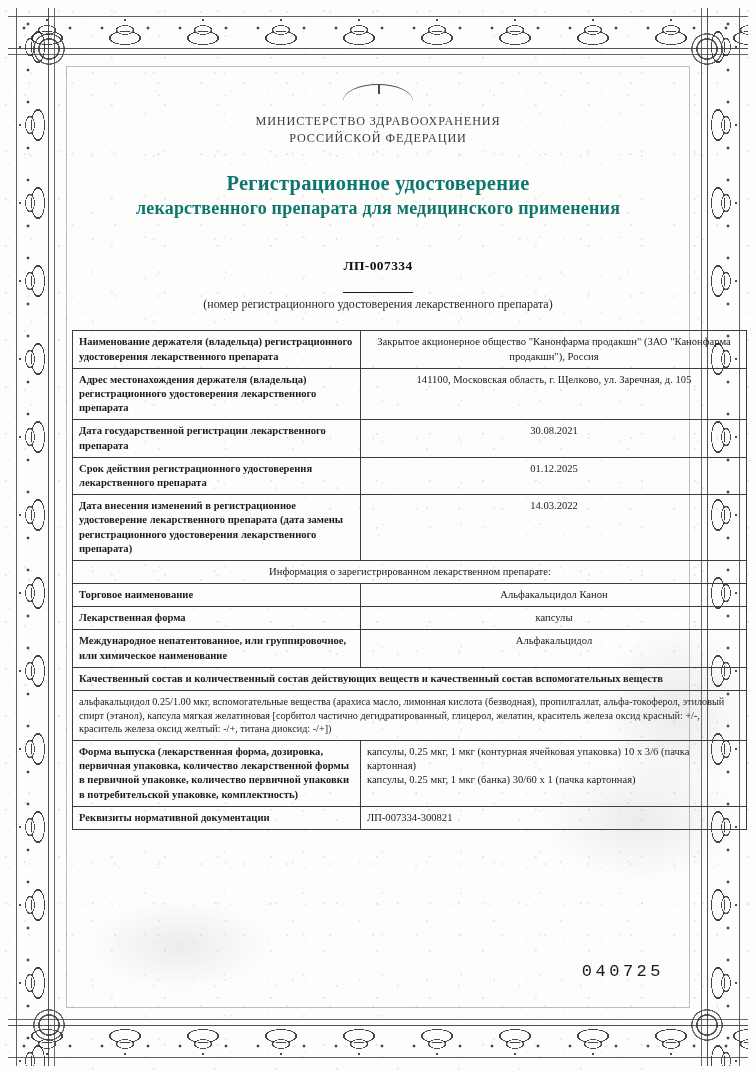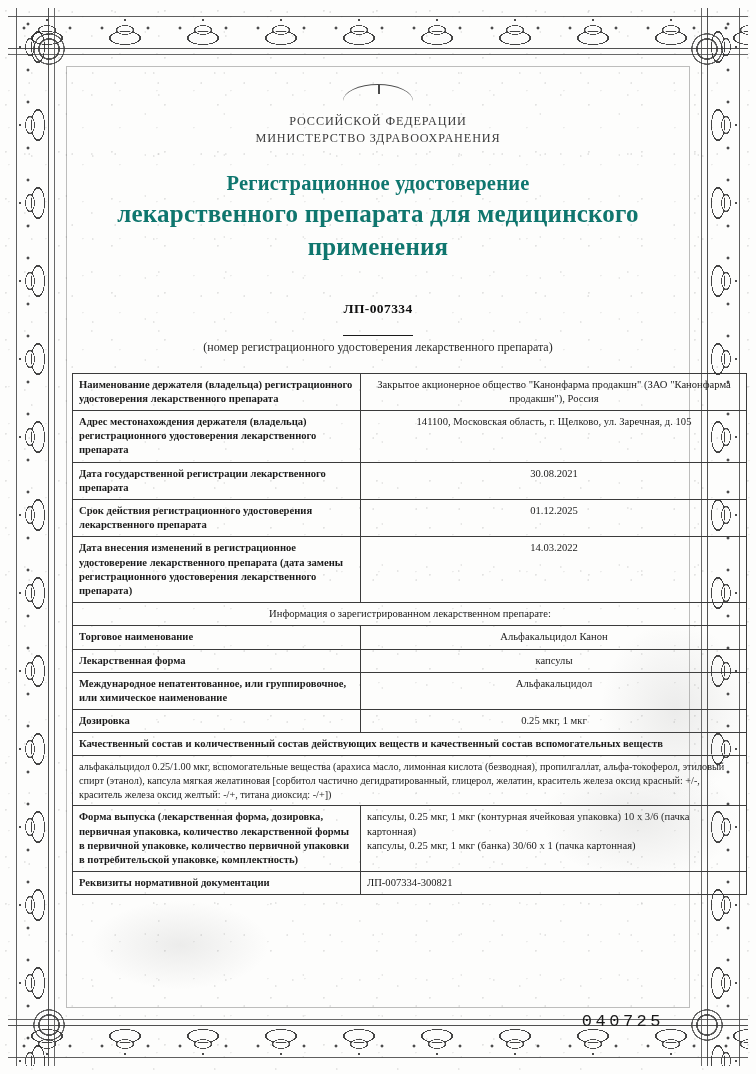--- a/index.html
+++ b/index.html
@@ -135,21 +135,21 @@
   .ministry div { white-space: nowrap; }
 
   .doc-title {
     text-align: center;
     font-weight: bold;
     font-size: 20.5px;
     line-height: 1.32;
     color: #0f766e;
     letter-spacing: .2px;
   }
-  .doc-title .line2 { font-size: 25px; font-family: Liberation Serif, serif; }
+  .doc-title .line2 { font-size: 18px; font-family: Liberation Serif, serif; }
 
   .reg-block {
     text-align: center;
     margin-top: 36px;
   }
   .reg-number {
     font-weight: bold;
     font-size: 13.5px;
     display: inline-block;
     border-bottom: 1.4px solid #1a1a1a;
@@ -195,21 +195,21 @@
   td.fullspan {
     padding: 4px 6px;
     line-height: 1.36;
     font-size: 10.2px;
   }
   td.fullspan.bold { font-weight: bold; font-size: 10.6px; }
 
   .bottom-number {
     position: absolute;
     right: 92px;
-    top: 1012px;
+    top: 962px;
     font-family: "Liberation Mono", "DejaVu Sans Mono", monospace;
     font-size: 17px;
     letter-spacing: 3.5px;
     color: #1a1a1a;
     z-index: 20;
   }
 </style>
 </head>
 <body>
 
@@ -225,22 +225,22 @@
     <div class="corner-rosette cr-bl"></div>
     <div class="corner-rosette cr-br"></div>
     <div class="inner-rule"></div>
   </div>
 
   <div class="content">
 
     <div class="brace"></div>
 
     <div class="ministry">
+      <div>МИНИСТЕРСТВО ЗДРАВООХРАНЕНИЯ</div>
       <div>РОССИЙСКОЙ ФЕДЕРАЦИИ</div>
-      <div>МИНИСТЕРСТВО ЗДРАВООХРАНЕНИЯ</div>
     </div>
 
     <div class="doc-title">
       <div>Регистрационное удостоверение</div>
       <div class="line2">лекарственного препарата для медицинского применения</div>
     </div>
 
     <div class="reg-block">
       <div class="reg-number">ЛП-007334</div>
       <div class="reg-caption">(номер регистрационного удостоверения лекарственного препарата)</div>
@@ -279,24 +279,20 @@
           <td class="value bold">Альфакальцидол Канон</td>
         </tr>
         <tr>
           <td class="label">Лекарственная форма</td>
           <td class="value">капсулы</td>
         </tr>
         <tr>
           <td class="label">Международное непатентованное, или группировочное, или химическое наименование</td>
           <td class="value">Альфакальцидол</td>
         </tr>
-        <tr>
-          <td class="label">Дозировка</td>
-          <td class="value">0.25 мкг, 1 мкг</td>
-        </tr>
 
         <tr>
           <td class="fullspan bold" colspan="2">Качественный состав и количественный состав действующих веществ и качественный состав вспомогательных веществ</td>
         </tr>
         <tr>
           <td class="fullspan" colspan="2">альфакальцидол 0.25/1.00 мкг, вспомогательные вещества (арахиса масло, лимонная кислота (безводная), пропилгаллат, альфа-токоферол, этиловый спирт (этанол), капсула мягкая желатиновая [сорбитол частично дегидратированный, глицерол, желатин, краситель железа оксид красный: +/-, краситель железа оксид желтый: -/+, титана диоксид: -/+])</td>
         </tr>
 
         <tr>
           <td class="label">Форма выпуска (лекарственная форма, дозировка, первичная упаковка, количество лекарственной формы в первичной упаковке, количество первичной упаковки в потребительской упаковке, комплектность)</td>

